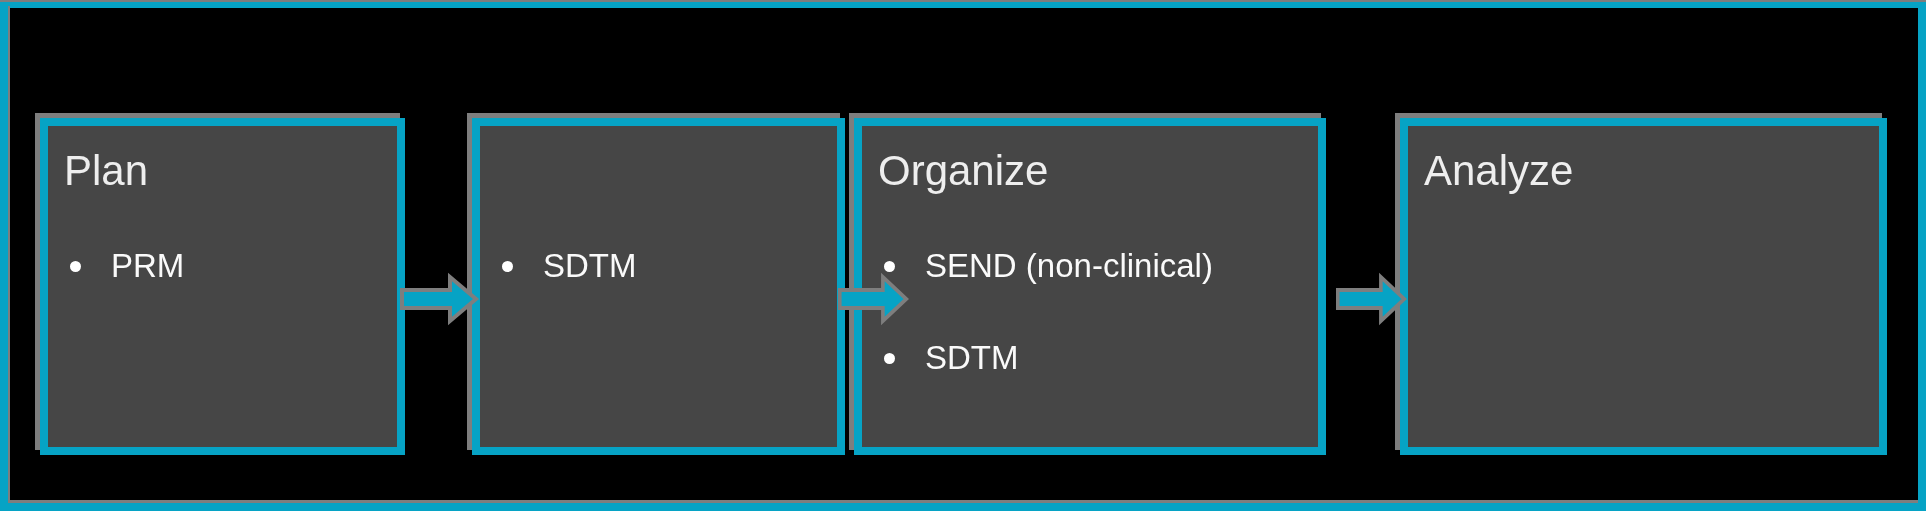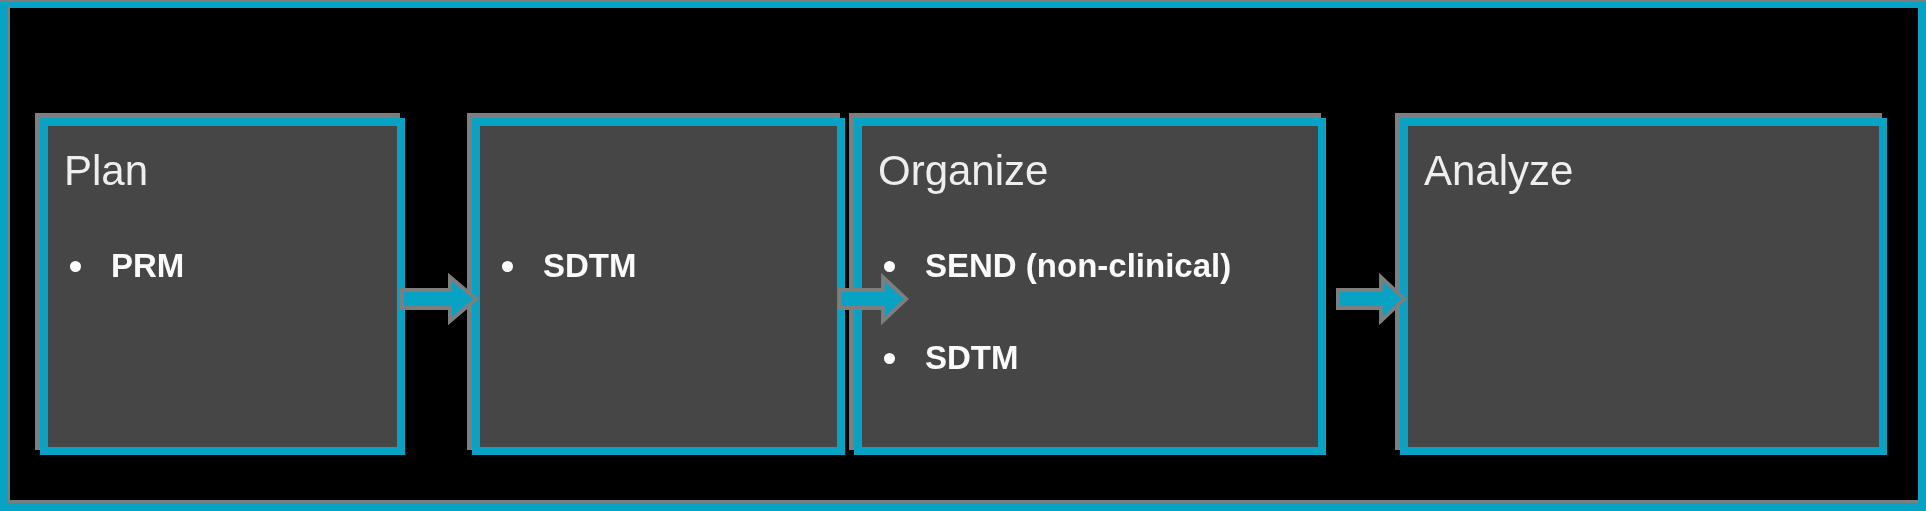--- a/index.html
+++ b/index.html
@@ -66,21 +66,21 @@
     height: 40px;
   }
   .dot {
     flex: 0 0 auto;
     width: 11px; height: 11px;
     border-radius: 50%;
     background: #ffffff;
   }
   .bullet-text {
     font-size: 33px;
-    font-weight: 700;
+    font-weight: 400;
     color: #fafafa;
     white-space: nowrap;
   }
 
   
   .arrow { position: absolute; top: 266px; height: 50px; z-index: 3; overflow: visible; }
   .a1 { left: 392px;  width: 78px; }
   .a2 { left: 830px;  width: 70px; }
   .a3 { left: 1328px; width: 70px; }
   .arrow-shape {

